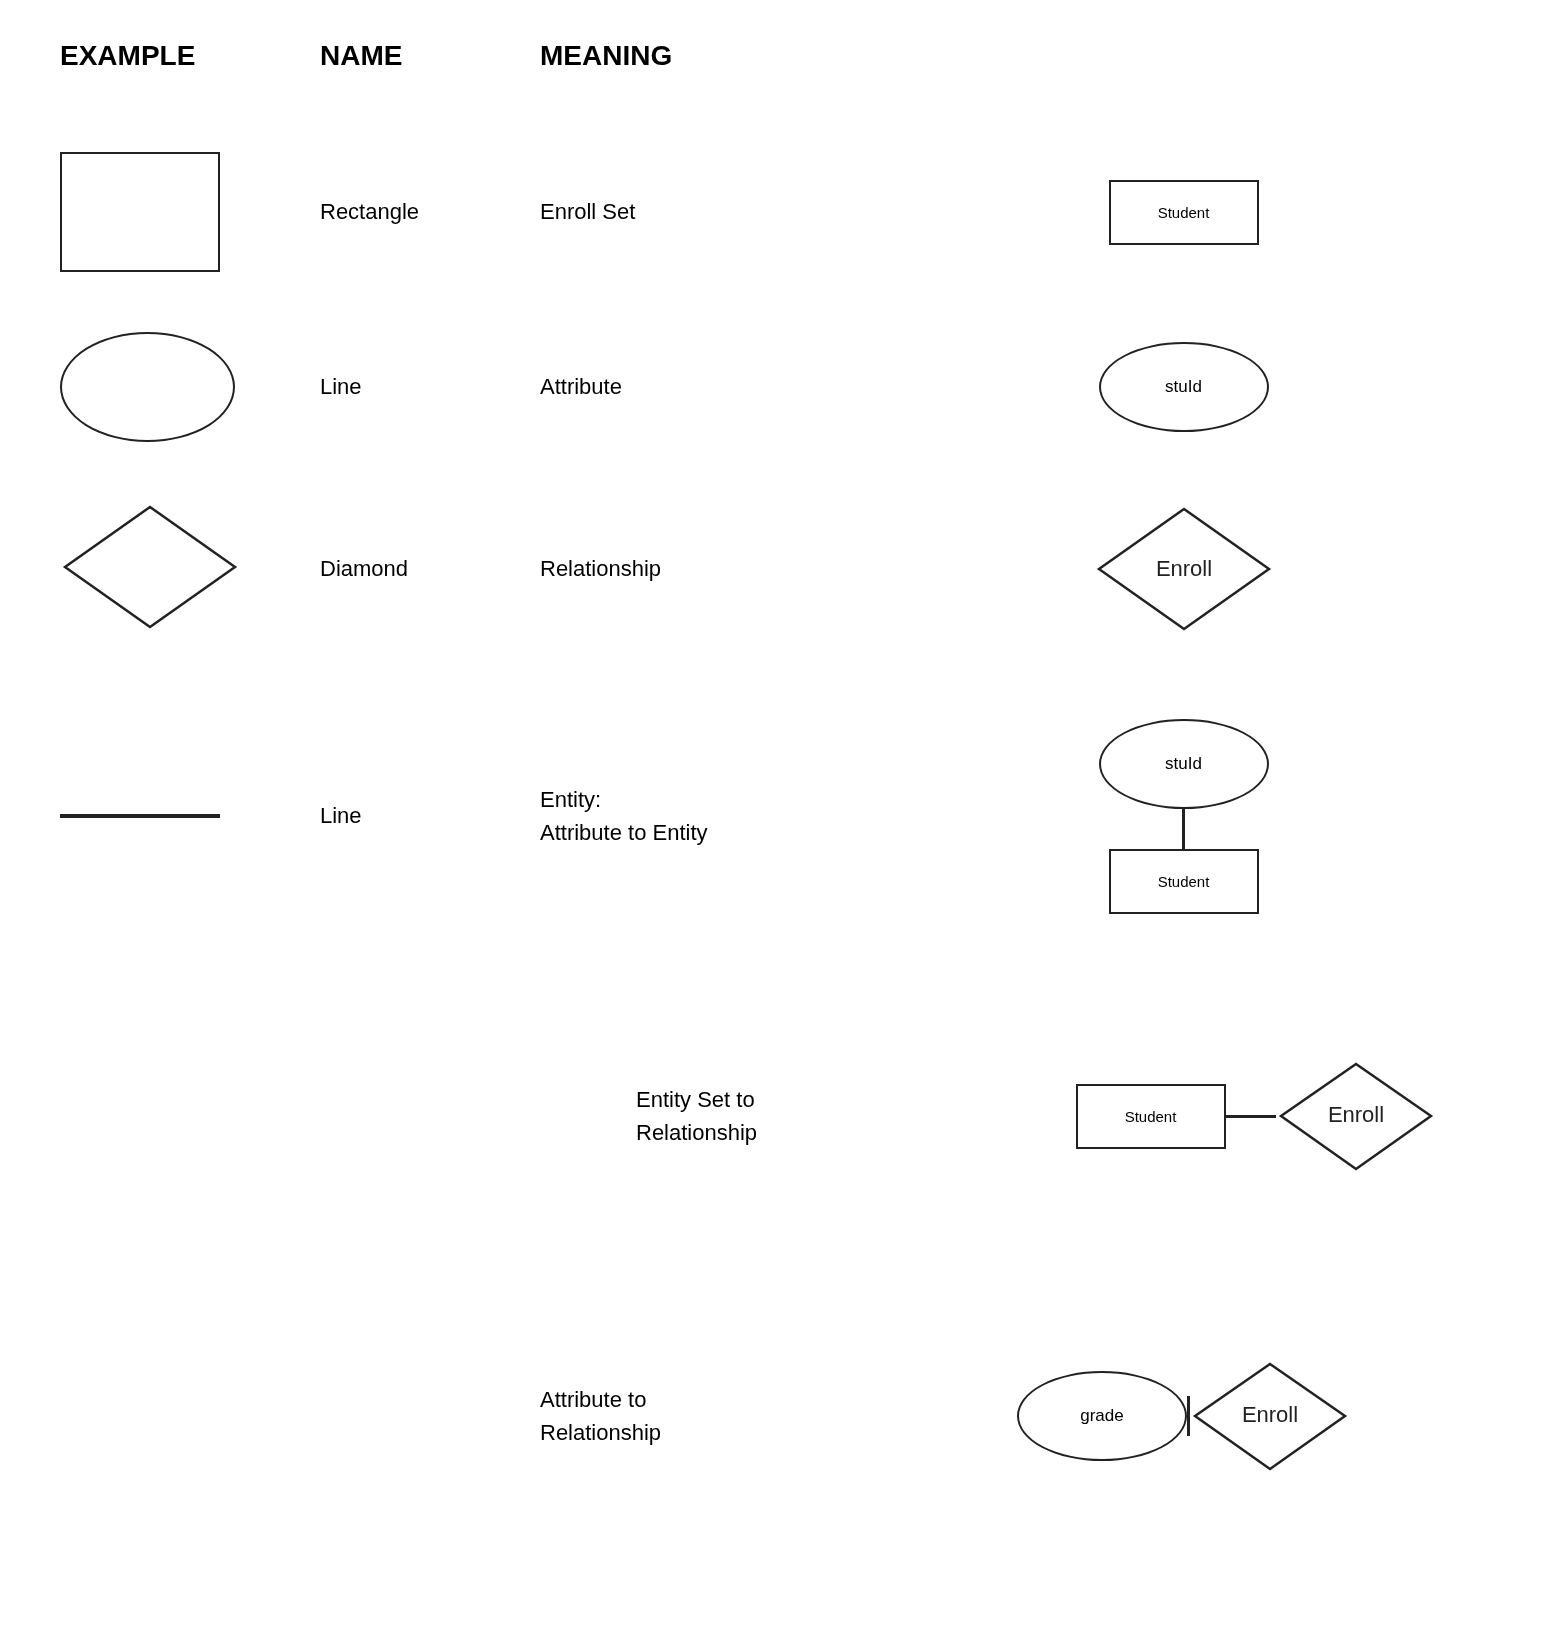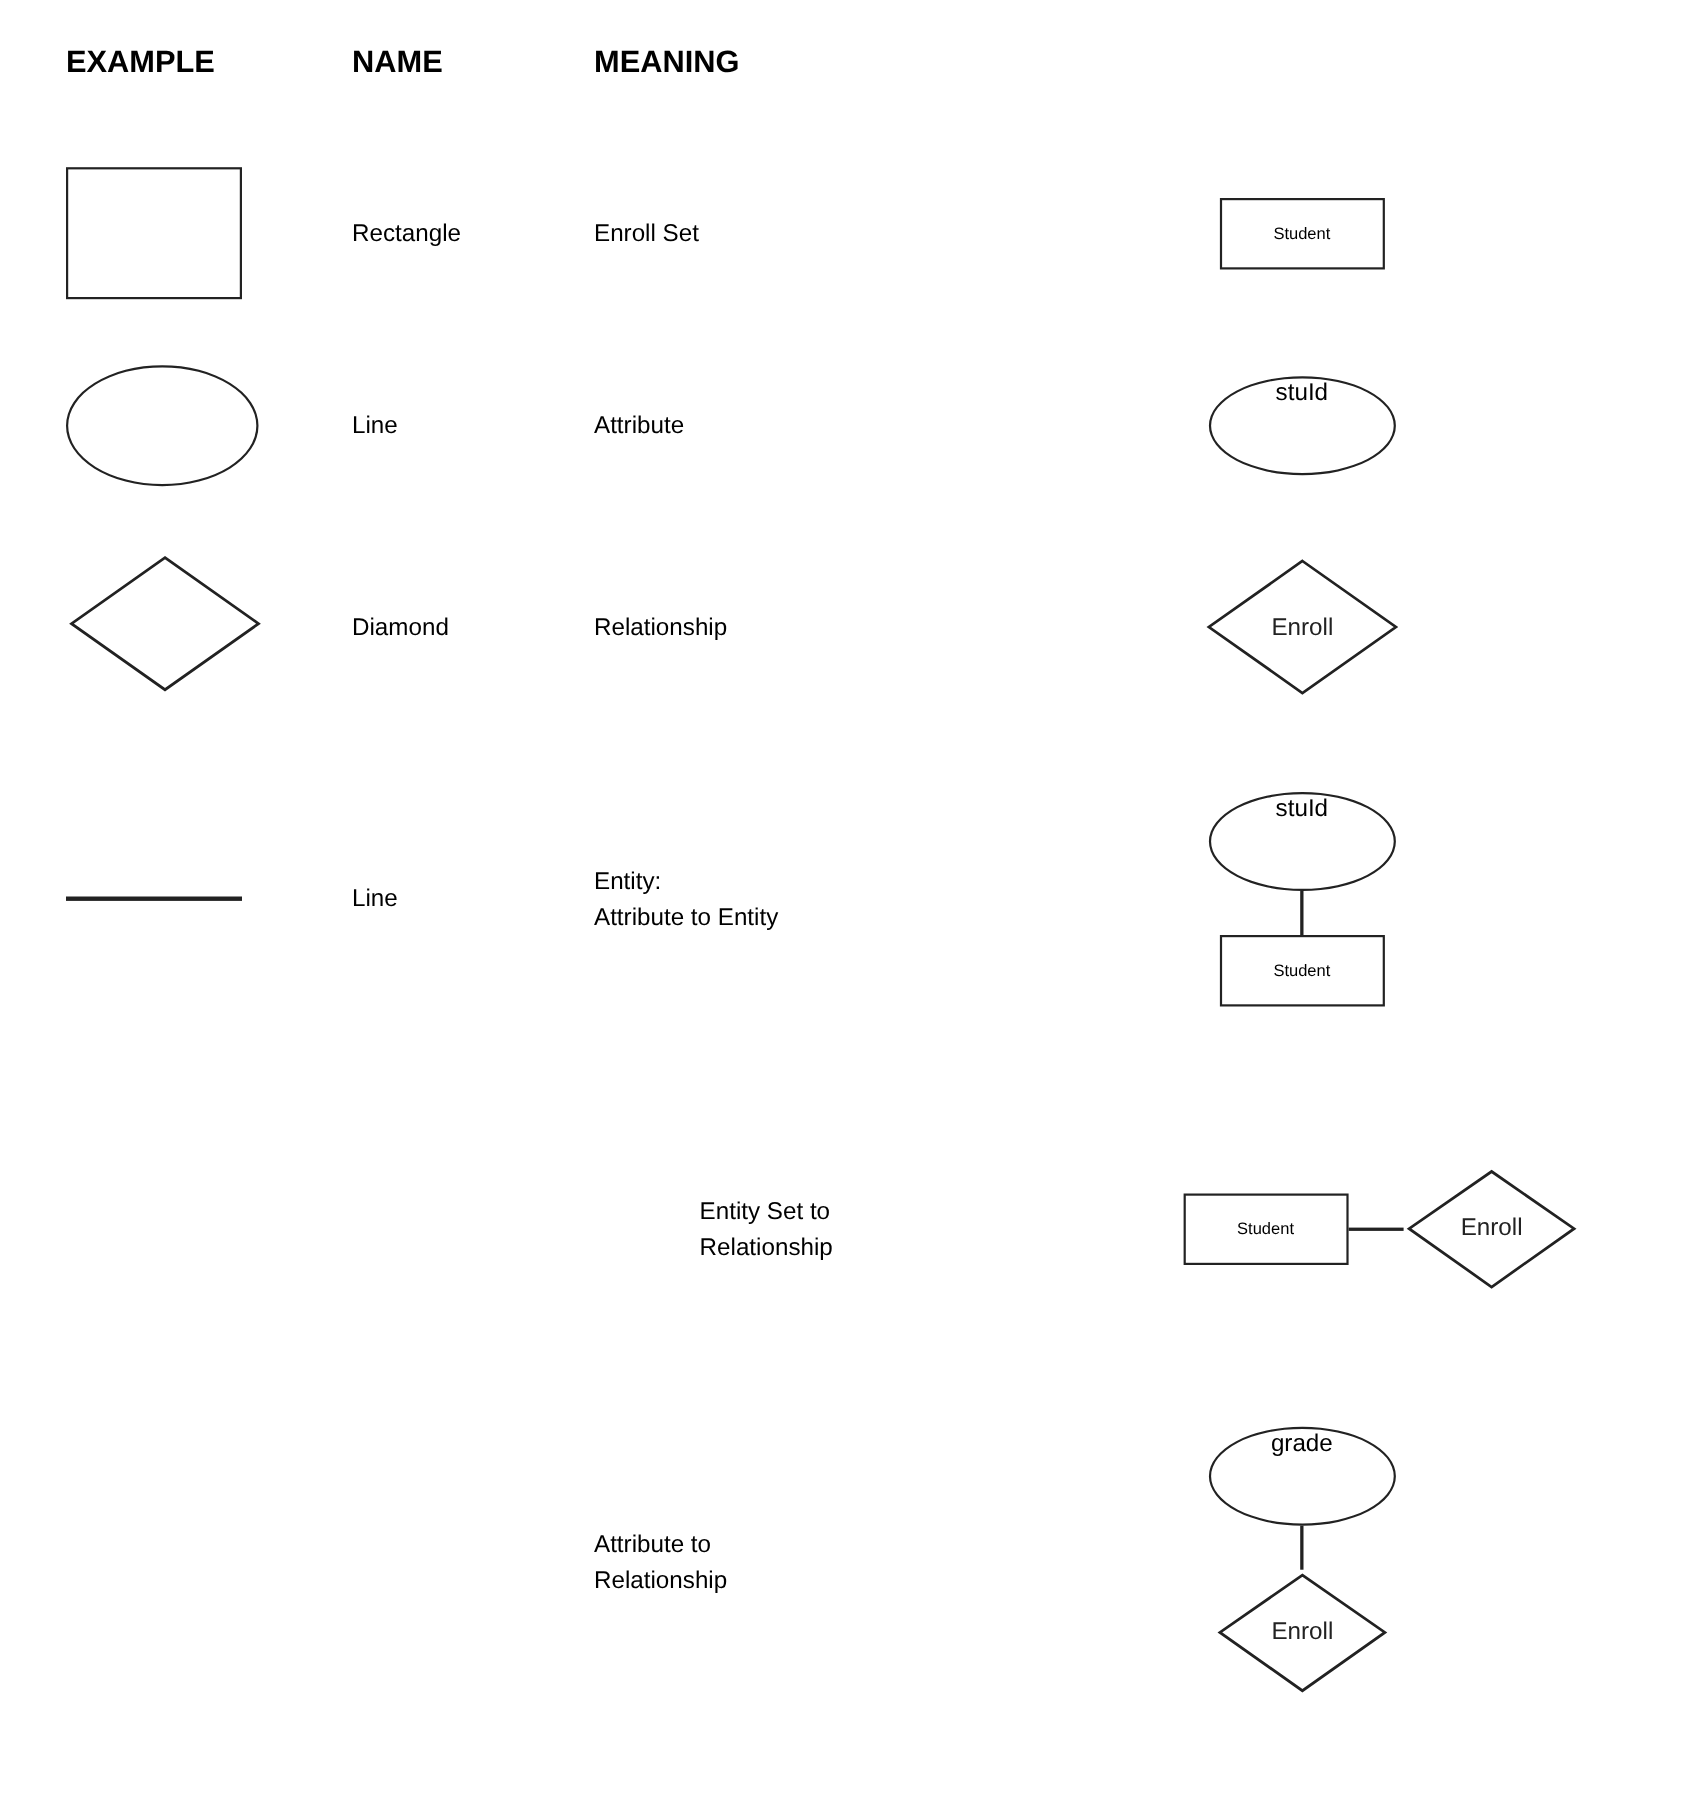--- a/index.html
+++ b/index.html
@@ -101,22 +101,23 @@
       font-size: 15px;
     }
 
     .ex-oval {
       width: 170px;
       height: 90px;
       border: 2.5px solid #222;
       border-radius: 50%;
       background: #fff;
       display: flex;
+      align-items: center;
       justify-content: center;
-      font-size: 22px;
+      font-size: 17px;
     }
 
     .ex-diamond {
       display: flex;
       align-items: center;
       justify-content: center;
     }
 
     
     .ex-line-group {
@@ -139,21 +140,21 @@
     }
     .ex-line-horiz {
       width: 50px;
       height: 3px;
       background: #222;
     }
 
     
     .ex-attr-rel {
       display: flex;
-      flex-direction: column;
+      flex-direction: row;
       align-items: center;
       gap: 0;
     }
 
     
     .row-tall {
       min-height: 220px;
       gap: 48px;
     }
     .row-xtall {

